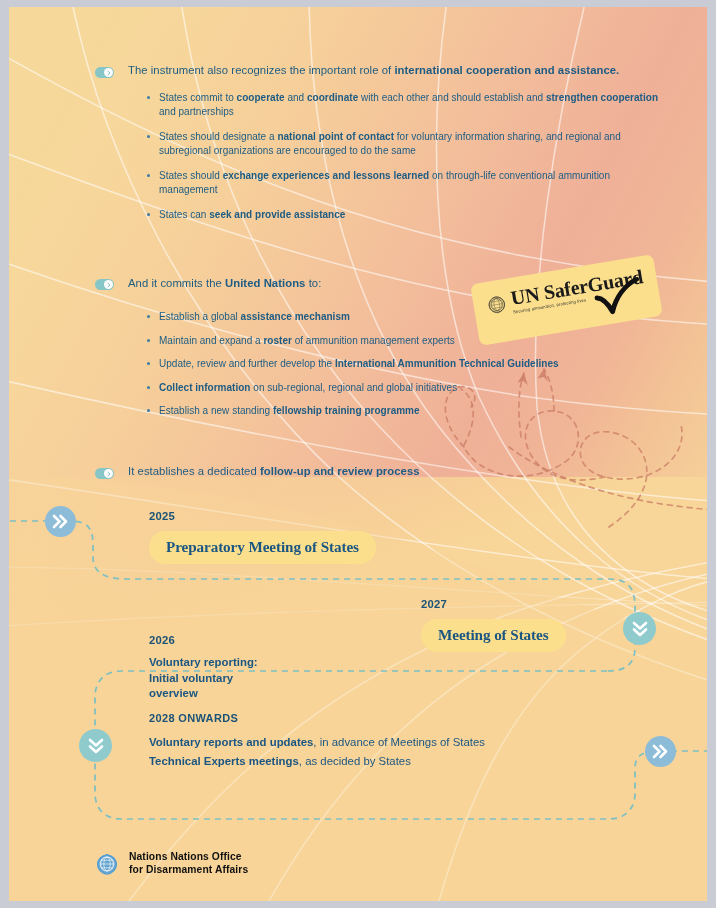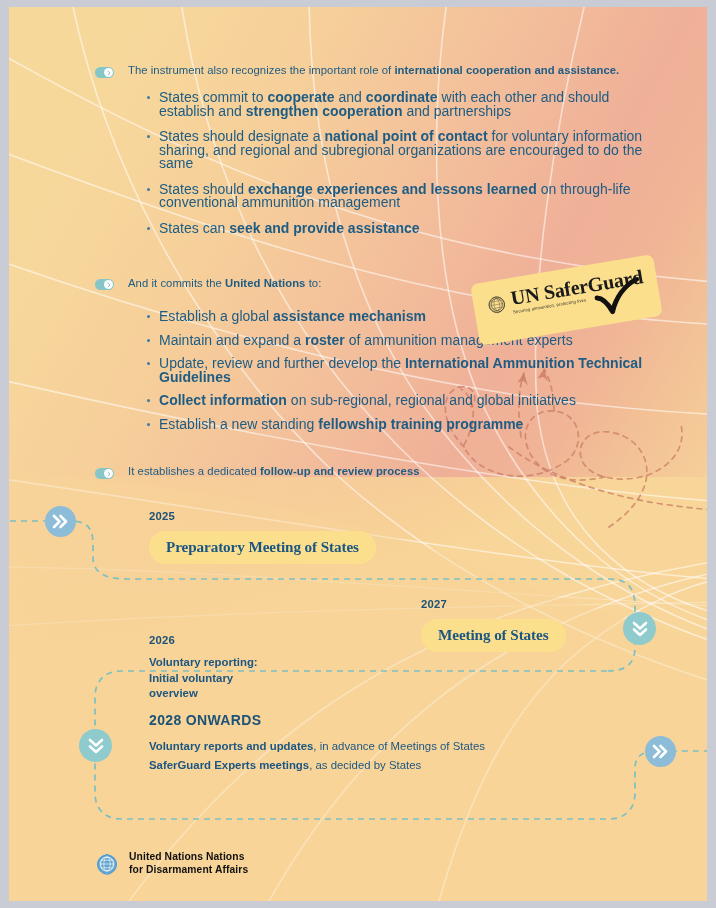--- a/index.html
+++ b/index.html
@@ -50,21 +50,21 @@
   .toprow .txt{
     margin-left:14px;
     font-size:11.3px;line-height:14px;color:#1d5c84;font-weight:400;
     letter-spacing:0.05px;
   }
   .toprow .txt b{font-weight:bold;}
 
   
   .bullets{position:absolute;}
   .bul{position:relative;padding-left:15px;margin-bottom:12px;
-       font-size:14px;line-height:13.5px;color:#1d5c84;letter-spacing:0.02px;}
+       font-size:10px;line-height:13.5px;color:#1d5c84;letter-spacing:0.02px;}
   .bul:before{
     content:"";position:absolute;left:3px;top:5px;width:3px;height:3px;
     border-radius:50%;background:#3d7ba3;
   }
   .bul b{font-weight:bold;}
   .tight .bul{margin-bottom:10px;}
 
   
   #badge{
     position:absolute;left:465px;top:262px;width:185px;height:62px;
@@ -89,21 +89,21 @@
 
   
   .tl{position:absolute;}
   .year{font-size:11.3px;font-weight:bold;color:#1b5277;letter-spacing:.2px;margin-bottom:9px;}
   .pill{
     display:inline-block;background:#fbdf8d;border-radius:16px;
     padding:7px 17px 8px 17px;
     font-size:15.2px;font-weight:bold;color:#1b5683;letter-spacing:-0.1px;font-family:Liberation Serif, serif;
   }
   .plain{font-size:11.4px;font-weight:bold;color:#1b5683;line-height:15.5px;}
-  .year.big{font-size:14px;letter-spacing:.35px;}
+  .year.big{font-size:11px;letter-spacing:.35px;}
   .line28{font-size:11.4px;line-height:19px;color:#1b5683;font-weight:400;}
   .line28 b{font-weight:bold;}
 
   
   .cbtn{position:absolute;border-radius:50%;display:flex;align-items:center;justify-content:center;}
   .cbtn.blue{background:#8dbcd8;}
   .cbtn.teal{background:#8fcbcd;}
 
   
   #footer{position:absolute;left:84px;top:843px;display:flex;align-items:center;}
@@ -257,21 +257,21 @@
     </div>
 
     <div class="tl" style="left:412px;top:591px;">
       <div class="year">2027</div>
       <div class="pill">Meeting of States</div>
     </div>
 
     <div class="tl" style="left:140px;top:705px;width:470px;">
       <div class="year big">2028 ONWARDS</div>
       <div class="line28"><b>Voluntary reports and updates</b>, in advance of Meetings of States</div>
-      <div class="line28"><b>SaferGuard Experts meetings</b>, as decided by States</div>
+      <div class="line28"><b>Technical Experts meetings</b>, as decided by States</div>
     </div>
 
     <div class="cbtn blue" style="left:36px;top:499px;width:31px;height:31px;">
       <svg width="17" height="15" viewBox="0 0 17 15">
         <path d="M2 2 L7.5 7.5 L2 13" stroke="#fff" stroke-width="2.6" fill="none" stroke-linecap="round" stroke-linejoin="round"></path>
         <path d="M8.5 2 L14 7.5 L8.5 13" stroke="#fff" stroke-width="2.6" fill="none" stroke-linecap="round" stroke-linejoin="round"></path>
       </svg>
     </div>
 
     <div class="cbtn teal" style="left:614px;top:605px;width:33px;height:33px;">
@@ -305,19 +305,19 @@
           <path d="M10 20 H30 M11.6 14.6 H28.4 M11.6 25.4 H28.4"></path>
         </g>
         <g stroke="#4b9cd8" stroke-width="1.6" fill="none">
           <path d="M20 6.5 C 11 9.5, 6.5 15, 6.5 20"></path>
           <path d="M20 6.5 C 29 9.5, 33.5 15, 33.5 20"></path>
           <path d="M6.5 20 C 6.5 28.5, 13 33.5, 20 34.5"></path>
           <path d="M33.5 20 C 33.5 28.5, 27 33.5, 20 34.5"></path>
         </g>
       </svg>
       <div class="ft">
-        <div>United Nations Nations</div>
+        <div>Nations Nations Office</div>
         <div>for Disarmament Affairs</div>
       </div>
     </div>
 
   </div>
 </div>
 
 </body></html>

